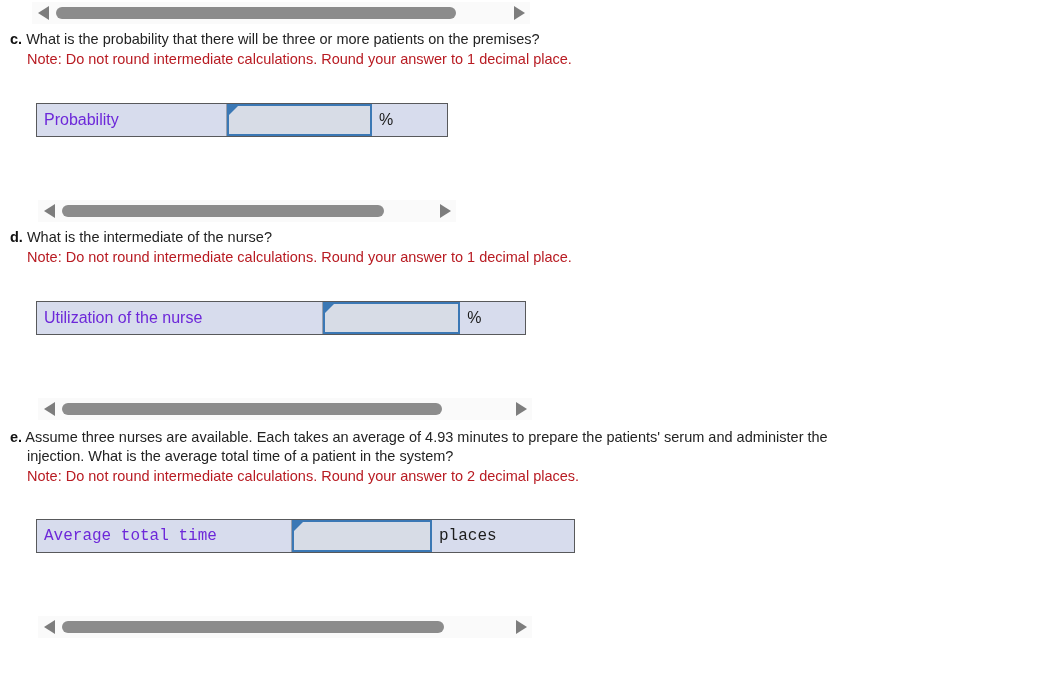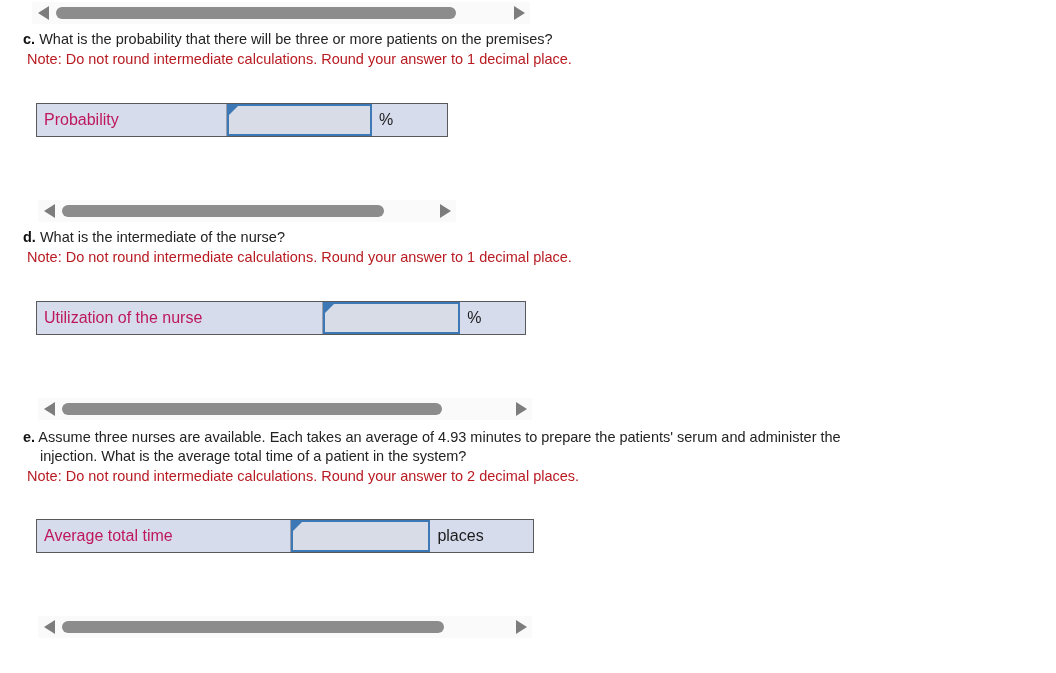--- a/index.html
+++ b/index.html
@@ -63,21 +63,20 @@
   .question {
     position: absolute;
     left: 10px;
   }
   .q-line {
     display: block;
     font-size: 14.5px;
     line-height: 19px;
     color: #232323;
     white-space: nowrap;
-    margin-left: 13px;
   }
   .q-letter {
     font-weight: bold;
     color: #111111;
   }
   .q-body {
     font-weight: normal;
   }
   .q-note {
     display: block;
@@ -99,21 +98,21 @@
     background: #d7dced;
     box-sizing: border-box;
     display: flex;
     height: 34px;
   }
   .at-label {
     display: flex;
     align-items: center;
     padding-left: 7px;
     font-size: 16px;
-    color: #be185d;
+    color: #6d28d9;
     background: #d7dced;
     box-sizing: border-box;
     border-right: 1px solid #9aa0ae;
   }
   .at-input {
     position: relative;
     background: #d7dce6;
     border: 2px solid #3b78b5;
     box-sizing: border-box;
     cursor: text;
@@ -210,21 +209,21 @@
 
 <div class="question" style="top:428px;">
   <span class="q-line">
     <span class="q-letter">e.</span>
     <span class="q-body">Assume three nurses are available. Each takes an average of 4.93 minutes to prepare the patients' serum and administer the</span>
   </span>
   <span class="q-line q-indent">injection. What is the average total time of a patient in the system?</span>
   <span class="q-note">Note: Do not round intermediate calculations. Round your answer to 2 decimal places.</span>
 </div>
 
-<div class="answer-table" style="left:36px; top:519px; width:498px;">
+<div class="answer-table" style="left:36px; top:519px; width:539px;font-family:Liberation Mono, monospace;">
   <div class="at-label" style="width:255px;">Average total time</div>
   <div class="at-input" style="width:140px;">
     <span class="marker"></span>
   </div>
   <div class="at-unit" style="width:103px;">places</div>
 </div>
 
 <div class="scrollbar" style="left:38px; top:616px; width:494px;">
   <div class="sb-arrow left">
       <div class="tri"></div>

